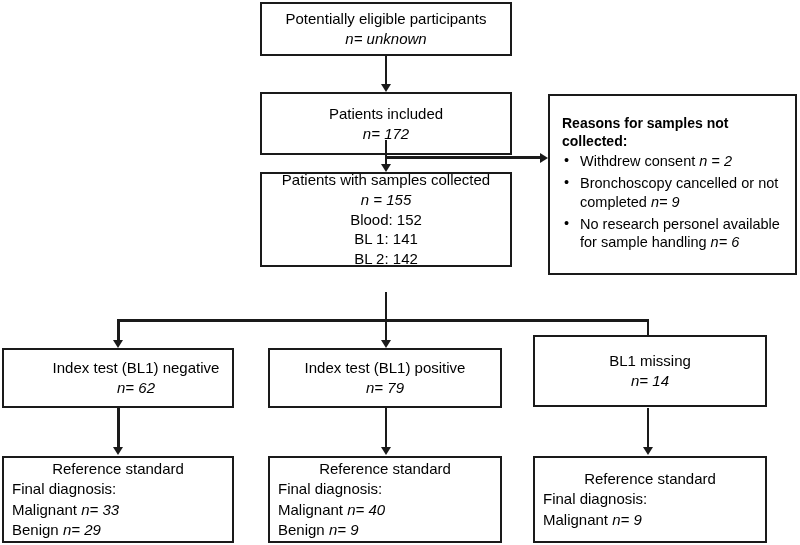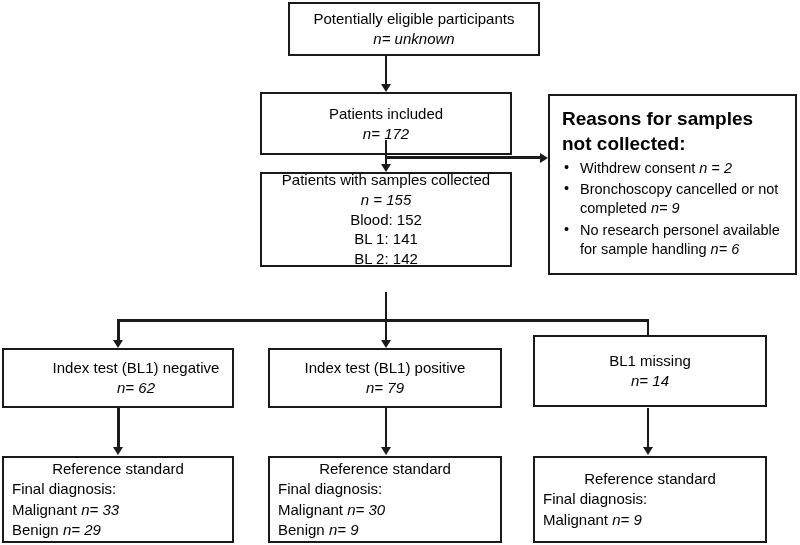--- a/index.html
+++ b/index.html
@@ -59,21 +59,21 @@
   }
   .it { font-style: italic; }
   .rowline { display: block; white-space: nowrap; }
   .reasons-inner {
     padding: 0 10px 0 12px;
     width: 100%;
     box-sizing: border-box;
   }
   .reasons-title {
     font-weight: bold;
-    font-size: 19px;
+    font-size: 14px;
     line-height: 1.3;
     margin-bottom: 2px;
   }
   .reasons-title .colon { font-weight: bold; }
   ul.reasons-list {
     list-style: none;
     margin: 0;
     padding: 0;
     font-size: 14.5px;
     line-height: 1.3;
@@ -99,21 +99,21 @@
     display: block;
     text-align: center;
     padding-right: 8px;
   }
 </style>
 </head>
 <body>
 
 <div id="flowchart">
 
-  <div class="box centered" style="left:260px; top:2px; width:252px; height:54px;margin-left:28px;">
+  <div class="box centered" style="left:260px; top:2px; width:252px; height:54px;">
     <span class="rowline">Potentially eligible participants</span>
     <span class="rowline"><span class="it">n=</span> <span class="it">unknown</span></span>
   </div>
 
   <div class="line vline" style="left:384.5px; top:56px; height:28px;"></div>
   <div class="arrow-down" style="left:380.5px; top:84px;"></div>
 
   <div class="box centered" style="left:260px; top:92px; width:252px; height:63px;">
     <span class="rowline">Patients included</span>
     <span class="rowline"><span class="it">n=</span> <span class="it">172</span></span>
@@ -187,21 +187,21 @@
       <span class="rowline">Final diagnosis:</span>
       <span class="rowline"><span>Malignant </span><span class="it">n=</span> <span class="it">33</span></span>
       <span class="rowline"><span>Benign </span><span class="it">n=</span> <span class="it">29</span></span>
     </div>
   </div>
 
   <div class="box" style="left:268px; top:456px; width:234px; height:87px;">
     <div class="ref-inner">
       <span class="ref-head">Reference standard</span>
       <span class="rowline">Final diagnosis:</span>
-      <span class="rowline"><span>Malignant </span><span class="it">n=</span> <span class="it">30</span></span>
+      <span class="rowline"><span>Malignant </span><span class="it">n=</span> <span class="it">40</span></span>
       <span class="rowline"><span>Benign </span><span class="it">n=</span> <span class="it">9</span></span>
     </div>
   </div>
 
   <div class="box" style="left:533px; top:456px; width:234px; height:87px;">
     <div class="ref-inner">
       <span class="ref-head">Reference standard</span>
       <span class="rowline">Final diagnosis:</span>
       <span class="rowline"><span>Malignant </span><span class="it">n=</span> <span class="it">9</span></span>
     </div>

